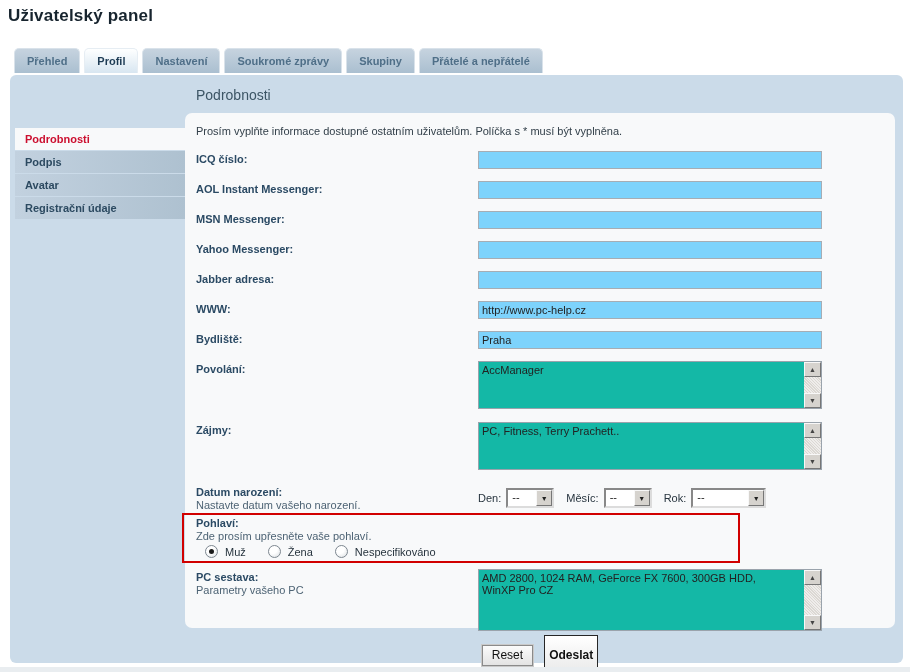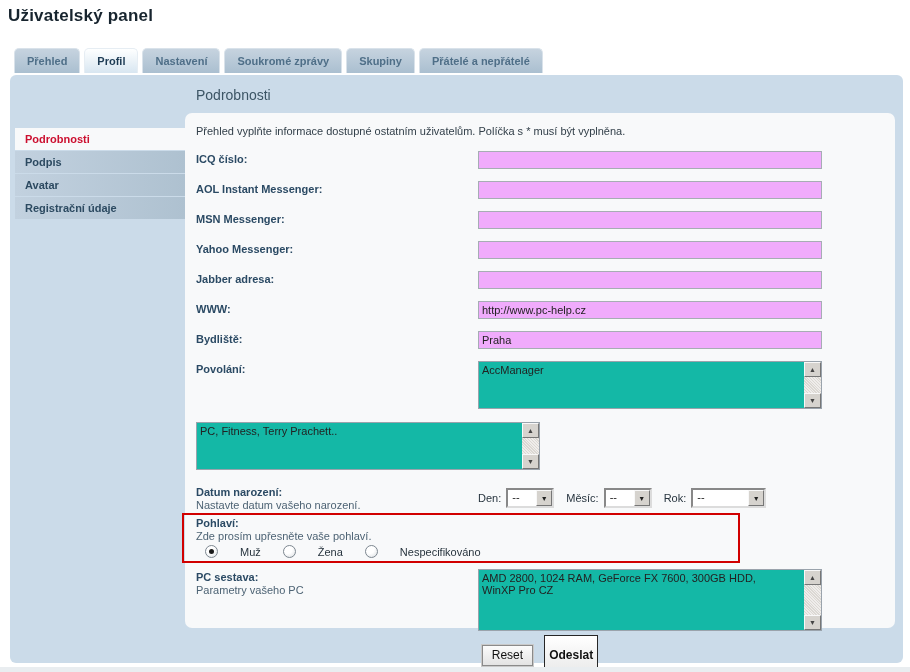--- a/index.html
+++ b/index.html
@@ -32,21 +32,21 @@
   
   .white-panel { position:absolute; top:38px; left:175px; width:710px; height:515px;
                  background:#f8f9fa; border-radius:7px; padding:12px 16px 0 11px; }
   .intro { color:#33404a; margin-bottom:14px; }
 
   .row { display:flex; margin-bottom:12px; }
   .row .lbl-col { width:282px; padding-top:2px; }
   .lbl { font-weight:bold; color:#2b4a64; }
   .hint { color:#4d6374; margin-top:1px; }
 
-  input.text { width:344px; height:18px; border:1px solid #a6adb4; background:#f0abfc;
+  input.text { width:344px; height:18px; border:1px solid #a6adb4; background:#7dd3fc;
                font-family:"Liberation Sans",sans-serif; font-size:11px; color:#222; padding:1px 3px; }
 
   
   .ta-wrap { display:flex; width:344px; border:1px solid #9aa3ac; background:#14b8a6; }
   .ta-wrap textarea { flex:1; border:none; outline:none; resize:none; overflow:hidden;
                       font-family:"Liberation Sans",sans-serif; font-size:11px; color:#222;
                       padding:2px 3px; background:transparent; }
   .sbar { width:17px; background:repeating-linear-gradient(45deg,#efedeb 0 1px,#dbd8d3 1px 2px);
           display:flex; flex-direction:column; justify-content:space-between; }
   .sbar .arr { height:15px; background:#d6d3ce; border:1px solid; border-color:#f8f8f8 #767676 #767676 #f8f8f8;
@@ -65,21 +65,21 @@
   
   .red-box { border:2px solid #d10000; width:558px; margin-left:-14px; margin-bottom:6px;
              padding:2px 0 3px 12px; display:flex;flex-direction:column; }
   .red-box .lbl-col { width:282px; }
   .radio-group { display:flex; align-items:center; padding-top:3px; padding-left:9px; }
   .radio { width:13px; height:13px; border-radius:50%; border:1px solid #7d8790;
            background:radial-gradient(circle at 35% 30%, #ffffff 40%, #d9dde0); position:relative;
            display:inline-block; cursor:pointer; }
   .radio.checked::after { content:""; position:absolute; left:3px; top:3px; width:5px; height:5px;
                           border-radius:50%; background:#1a1a1a; }
-  .radio-lbl { margin:0 22px 0 22px; color:#27343e; }
+  .radio-lbl { margin:0 22px 0 7px; color:#27343e; }
 
   
   .buttons { position:absolute; top:560px; left:175px; width:710px; text-align:center; }
   .btn-reset { font-family:"Liberation Sans",sans-serif; font-size:12px; color:#111;
                background:linear-gradient(#fbfbfb,#e3e3e3); border:1px solid #8a8a8a;
                outline:1px solid #c9c9c9; padding:2px 9px; height:21px; cursor:pointer; }
   .btn-submit { font-family:"Liberation Sans",sans-serif; font-size:12px; font-weight:bold; color:#111;
                 background:linear-gradient(#ffffff,#e9e9e9); border:1px solid #262626;
                 padding:2px 4px; height:40px; margin-left:8px; cursor:pointer; }
 
@@ -104,21 +104,21 @@
   <div class="main-heading">Podrobnosti</div>
 
   <div class="sidebar">
     <div class="side-item active">Podrobnosti</div>
     <div class="side-item">Podpis</div>
     <div class="side-item">Avatar</div>
     <div class="side-item">Registrační údaje</div>
   </div>
 
   <div class="white-panel">
-    <div class="intro">Přehled vyplňte informace dostupné ostatním uživatelům. Políčka s * musí být vyplněna.</div>
+    <div class="intro">Prosím vyplňte informace dostupné ostatním uživatelům. Políčka s * musí být vyplněna.</div>
 
     <div class="row">
       <div class="lbl-col"><span class="lbl">ICQ číslo:</span></div>
       <div class="ctl-col"><input class="text" type="text" value="" style=""></div>
     </div>
 
     <div class="row">
       <div class="lbl-col"><span class="lbl">AOL Instant Messenger:</span></div>
       <div class="ctl-col"><input class="text" type="text" value="" style=""></div>
     </div>
@@ -155,20 +155,21 @@
           <textarea style="">AccManager</textarea>
           <div class="sbar">
             <div class="arr">▲</div>
             <div class="arr">▼</div>
           </div>
         </div>
       </div>
     </div>
 
     <div class="row" style="margin-bottom:14px;">
+      <div class="lbl-col"><span class="lbl">Zájmy:</span></div>
       <div class="ctl-col">
         <div class="ta-wrap ta-h48">
           <textarea style="">PC, Fitness, Terry Prachett..</textarea>
           <div class="sbar">
             <div class="arr">▲</div>
             <div class="arr">▼</div>
           </div>
         </div>
       </div>
     </div>

